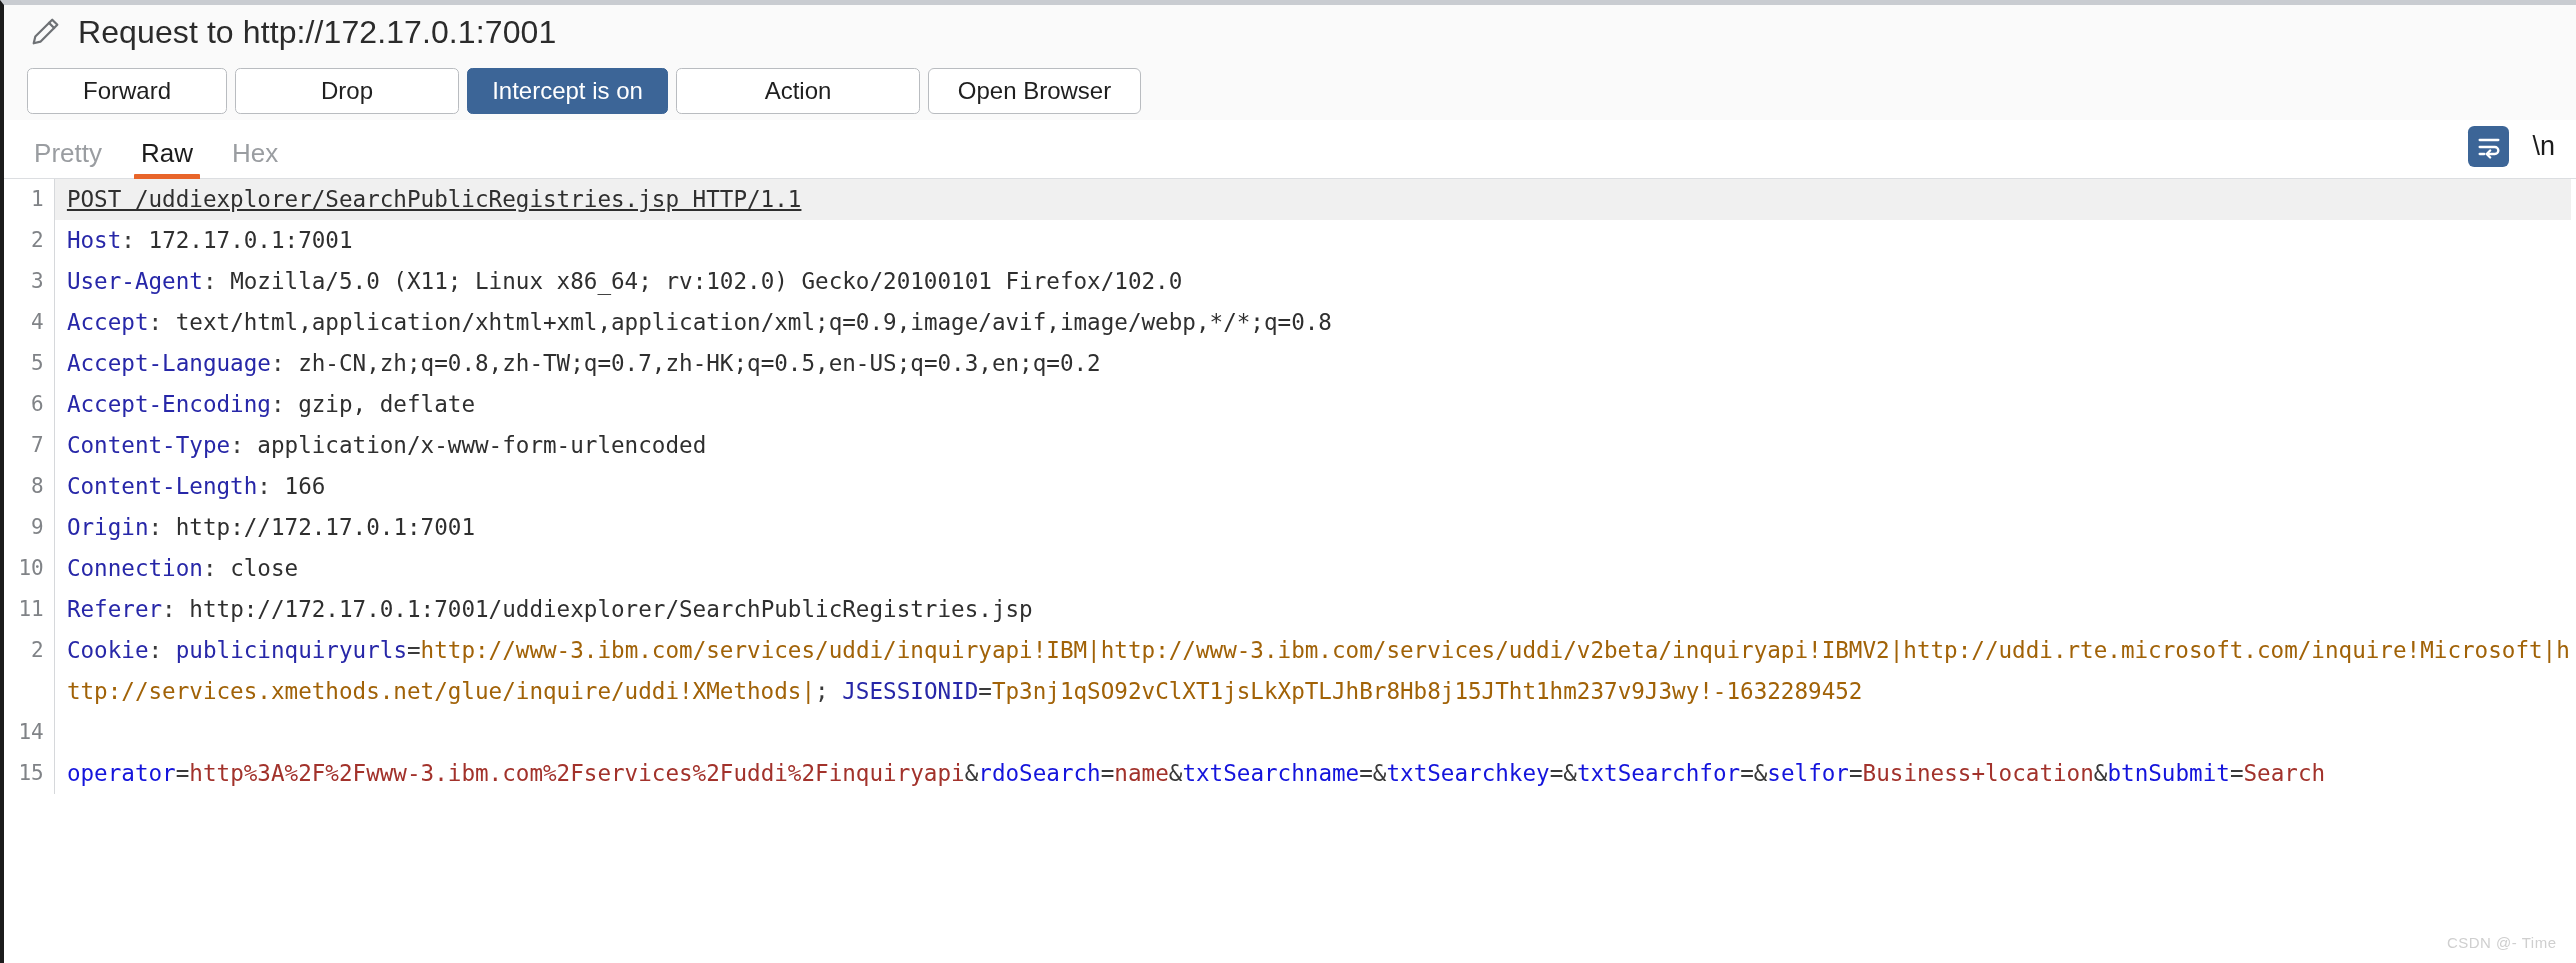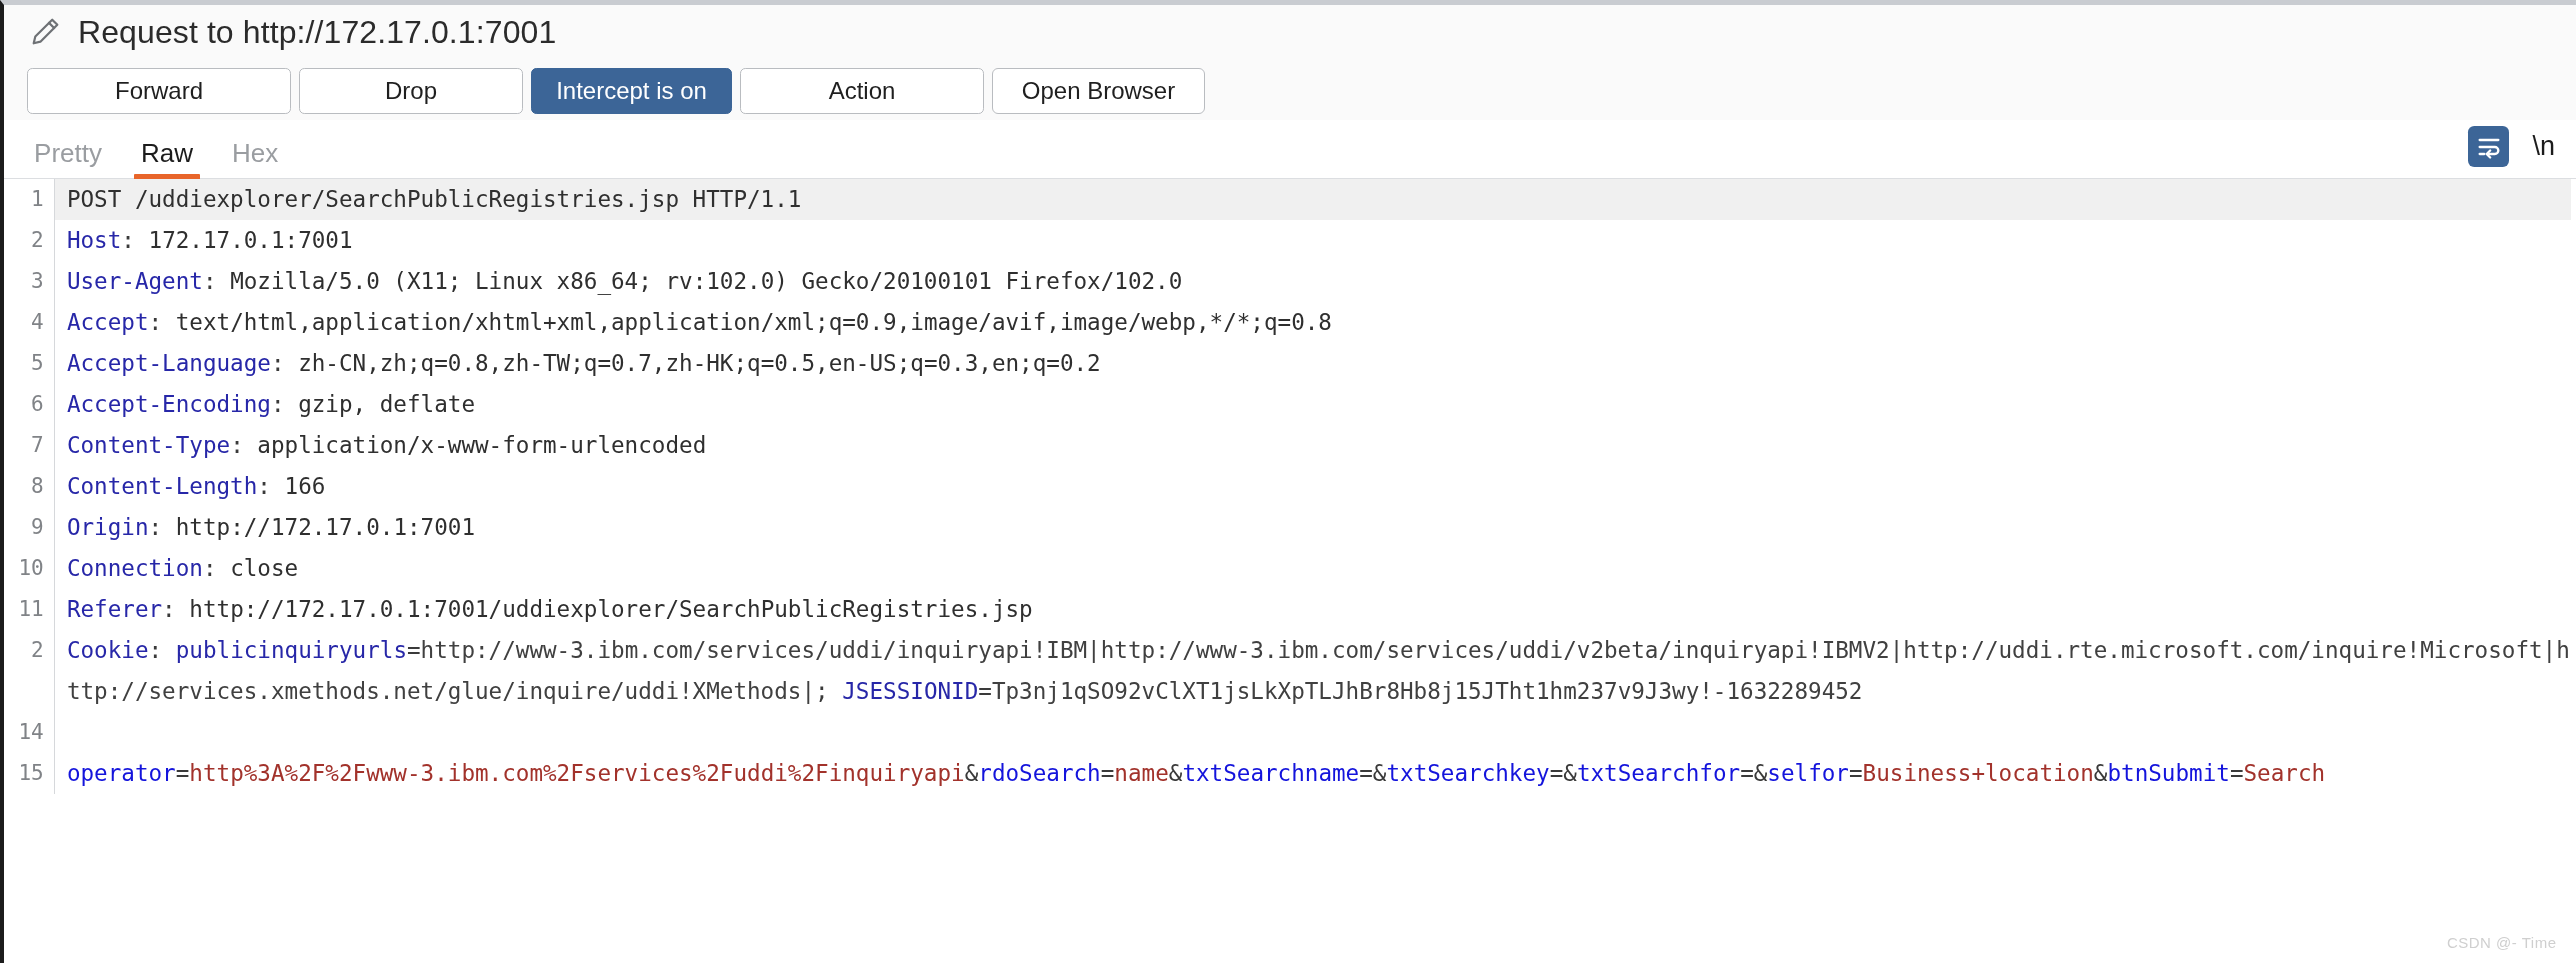--- a/index.html
+++ b/index.html
@@ -52,21 +52,21 @@
     color: #1f1f1f;
     font-size: 24px;
     font-family: "Liberation Sans", sans-serif;
     display: flex;
     align-items: center;
     justify-content: center;
     padding: 0 25px;
     cursor: pointer;
     white-space: nowrap;
   }
-  .btn.w-forward { width: 264px; padding: 0; }
+  .btn.w-forward { width: 200px; padding: 0; }
   .btn.w-drop    { width: 224px; padding: 0; }
   .btn.w-intercept {
     width: 201px; padding: 0;
     background: #3c6597;
     border-color: #3c6597;
     color: #ffffff;
   }
   .btn.w-action  { width: 244px; padding: 16px; }
   .btn.w-openbrowser { width: 213px; padding: 0; border-radius: 6px; }
 
@@ -144,26 +144,26 @@
     user-select: none;
     border-right: 1.8px solid #d6d8db;
     white-space: nowrap;
   }
   .codecell {
     padding-left: 12.4px !important;
     white-space: pre-wrap;
     word-break: break-all;
     color: #2f2f2f;
   }
-  tr.hl .codecell { background: #f0f0f0; }
+  tr.hl .codecell { background: #f0f0f0; text-decoration: underline; }
   .hdr  { color: #2727a8; }
   .punc { color: #3a3a3a; }
   .val  { color: #2f2f2f; }
   .ck   { color: #2727a8; }
-  .cv   { color: #404040; }
+  .cv   { color: #a16207; }
   .pk   { color: #1414dc; }
   .pv   { color: #a2322b; }
   .amp  { color: #3a3a3a; }
 
   
   .watermark {
     position: absolute;
     right: 19.5px;
     bottom: 9px;
     font-size: 15px;

